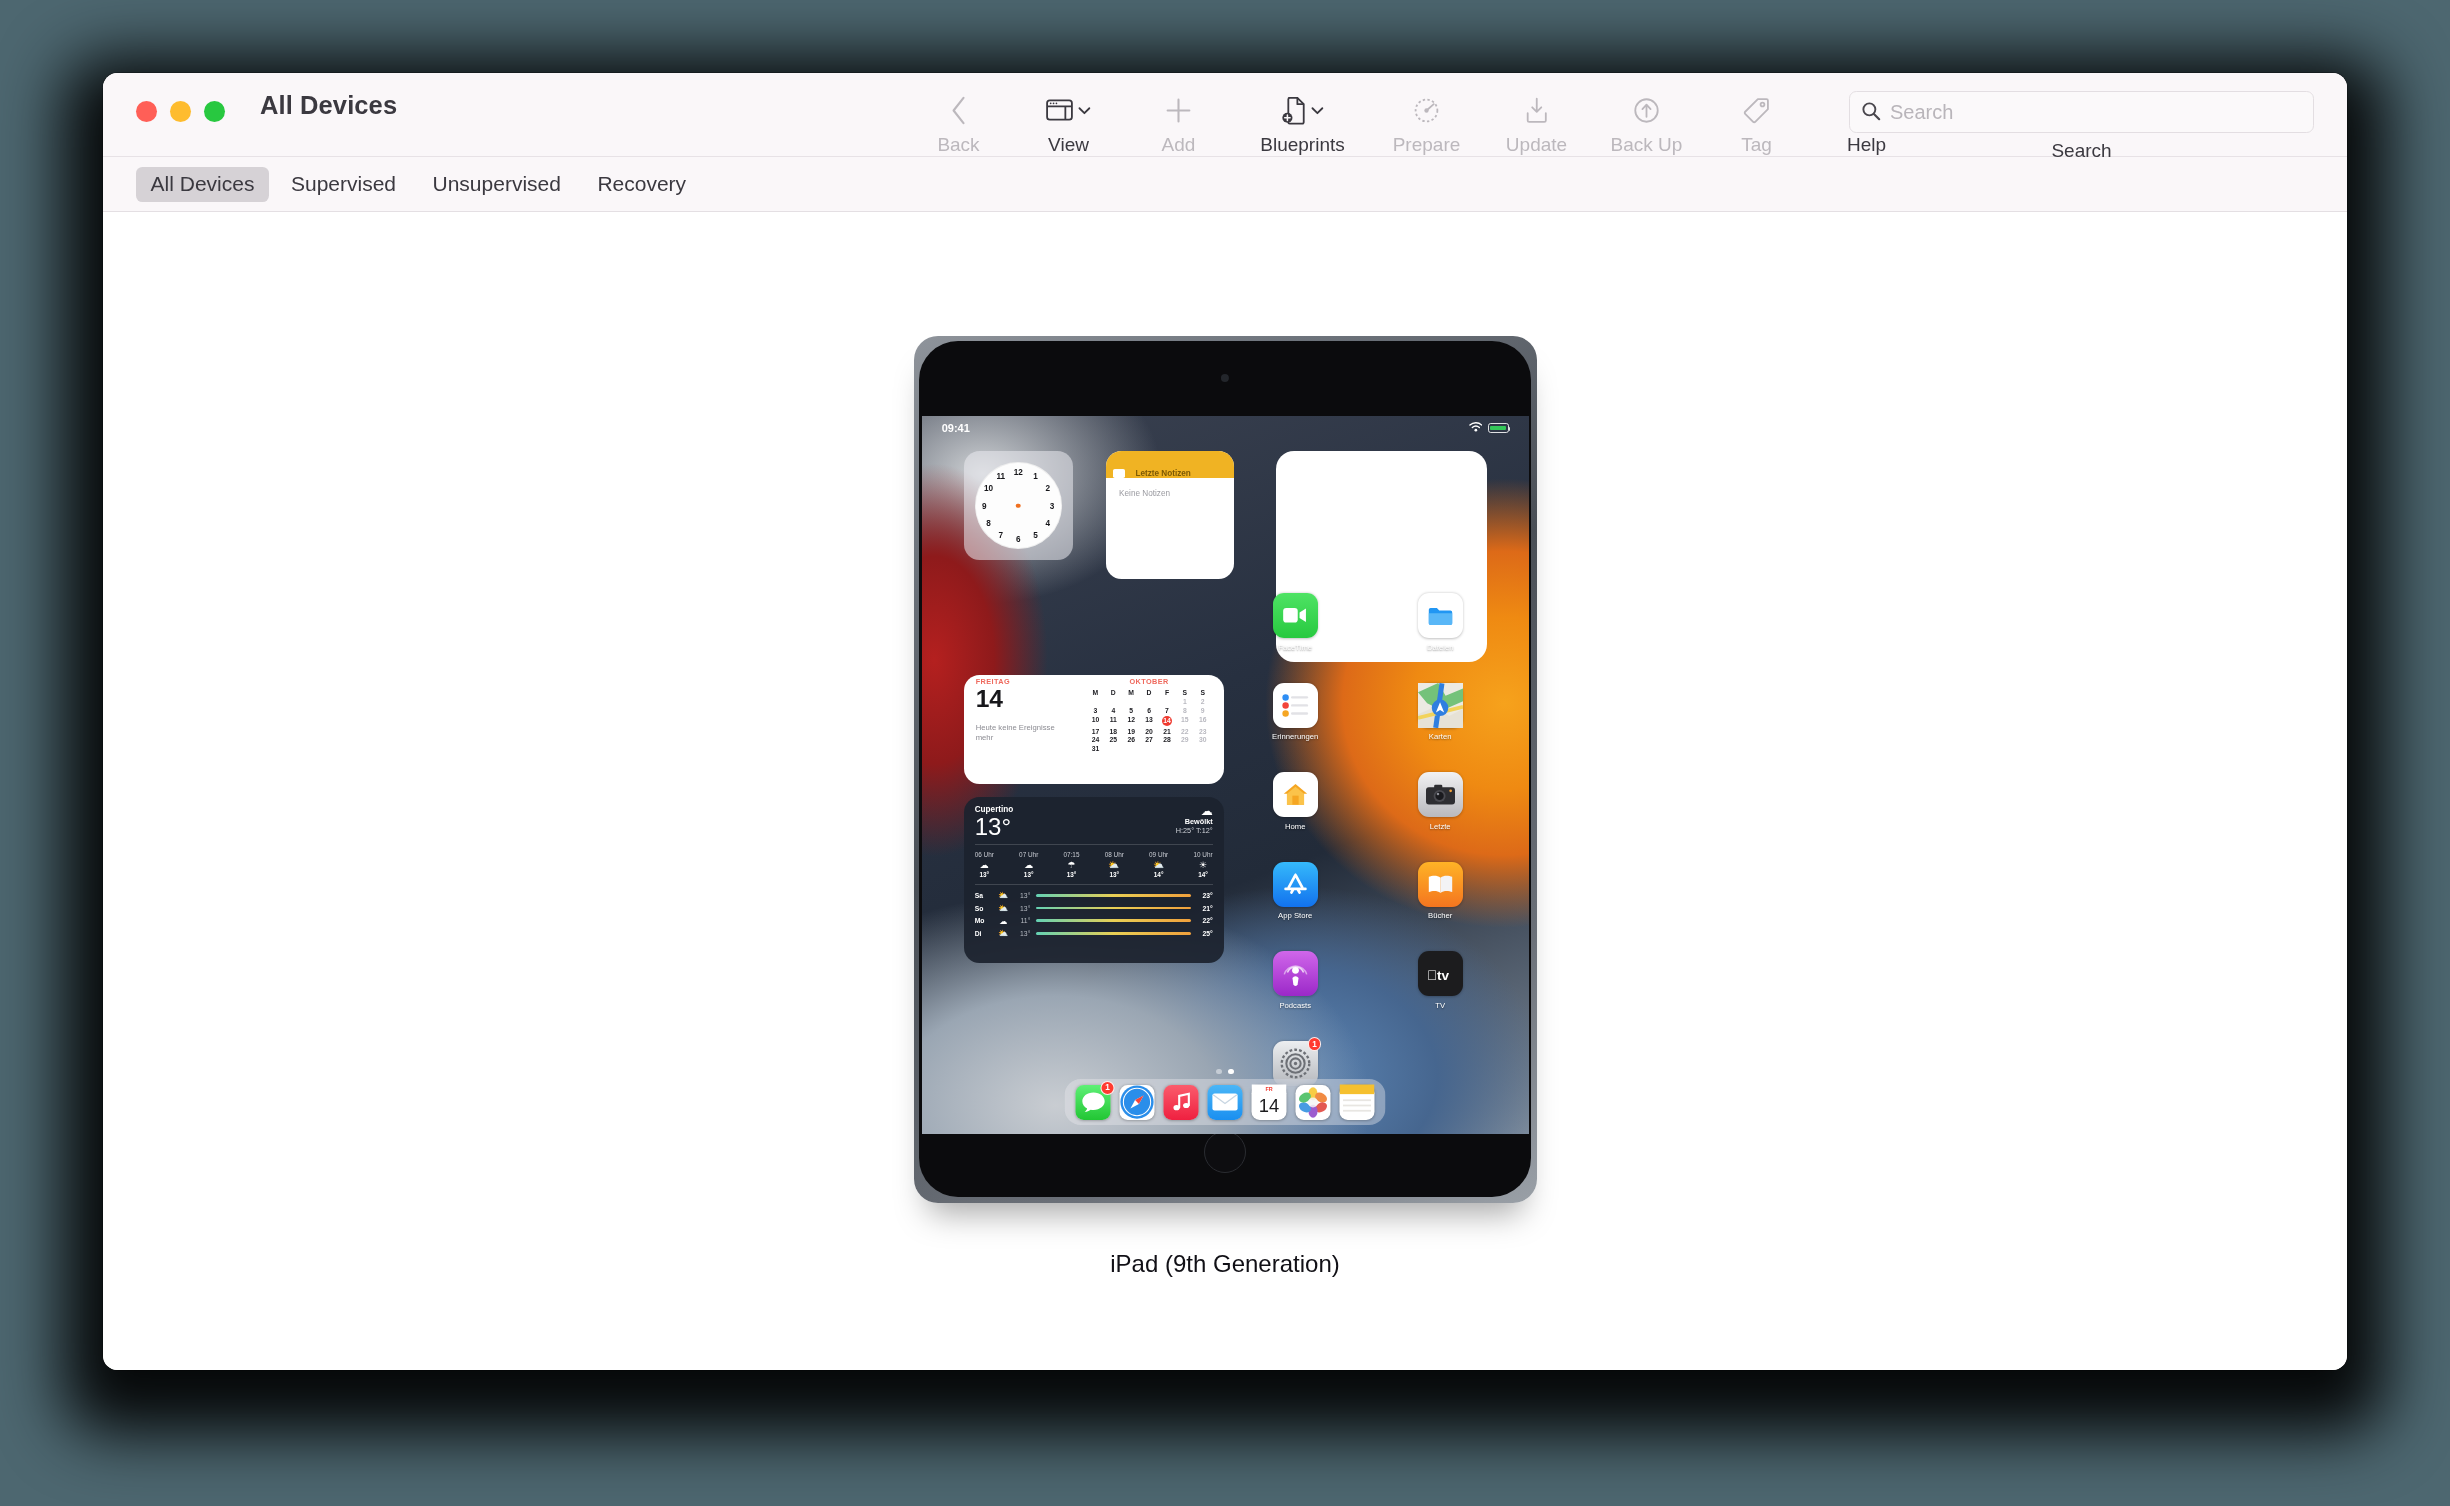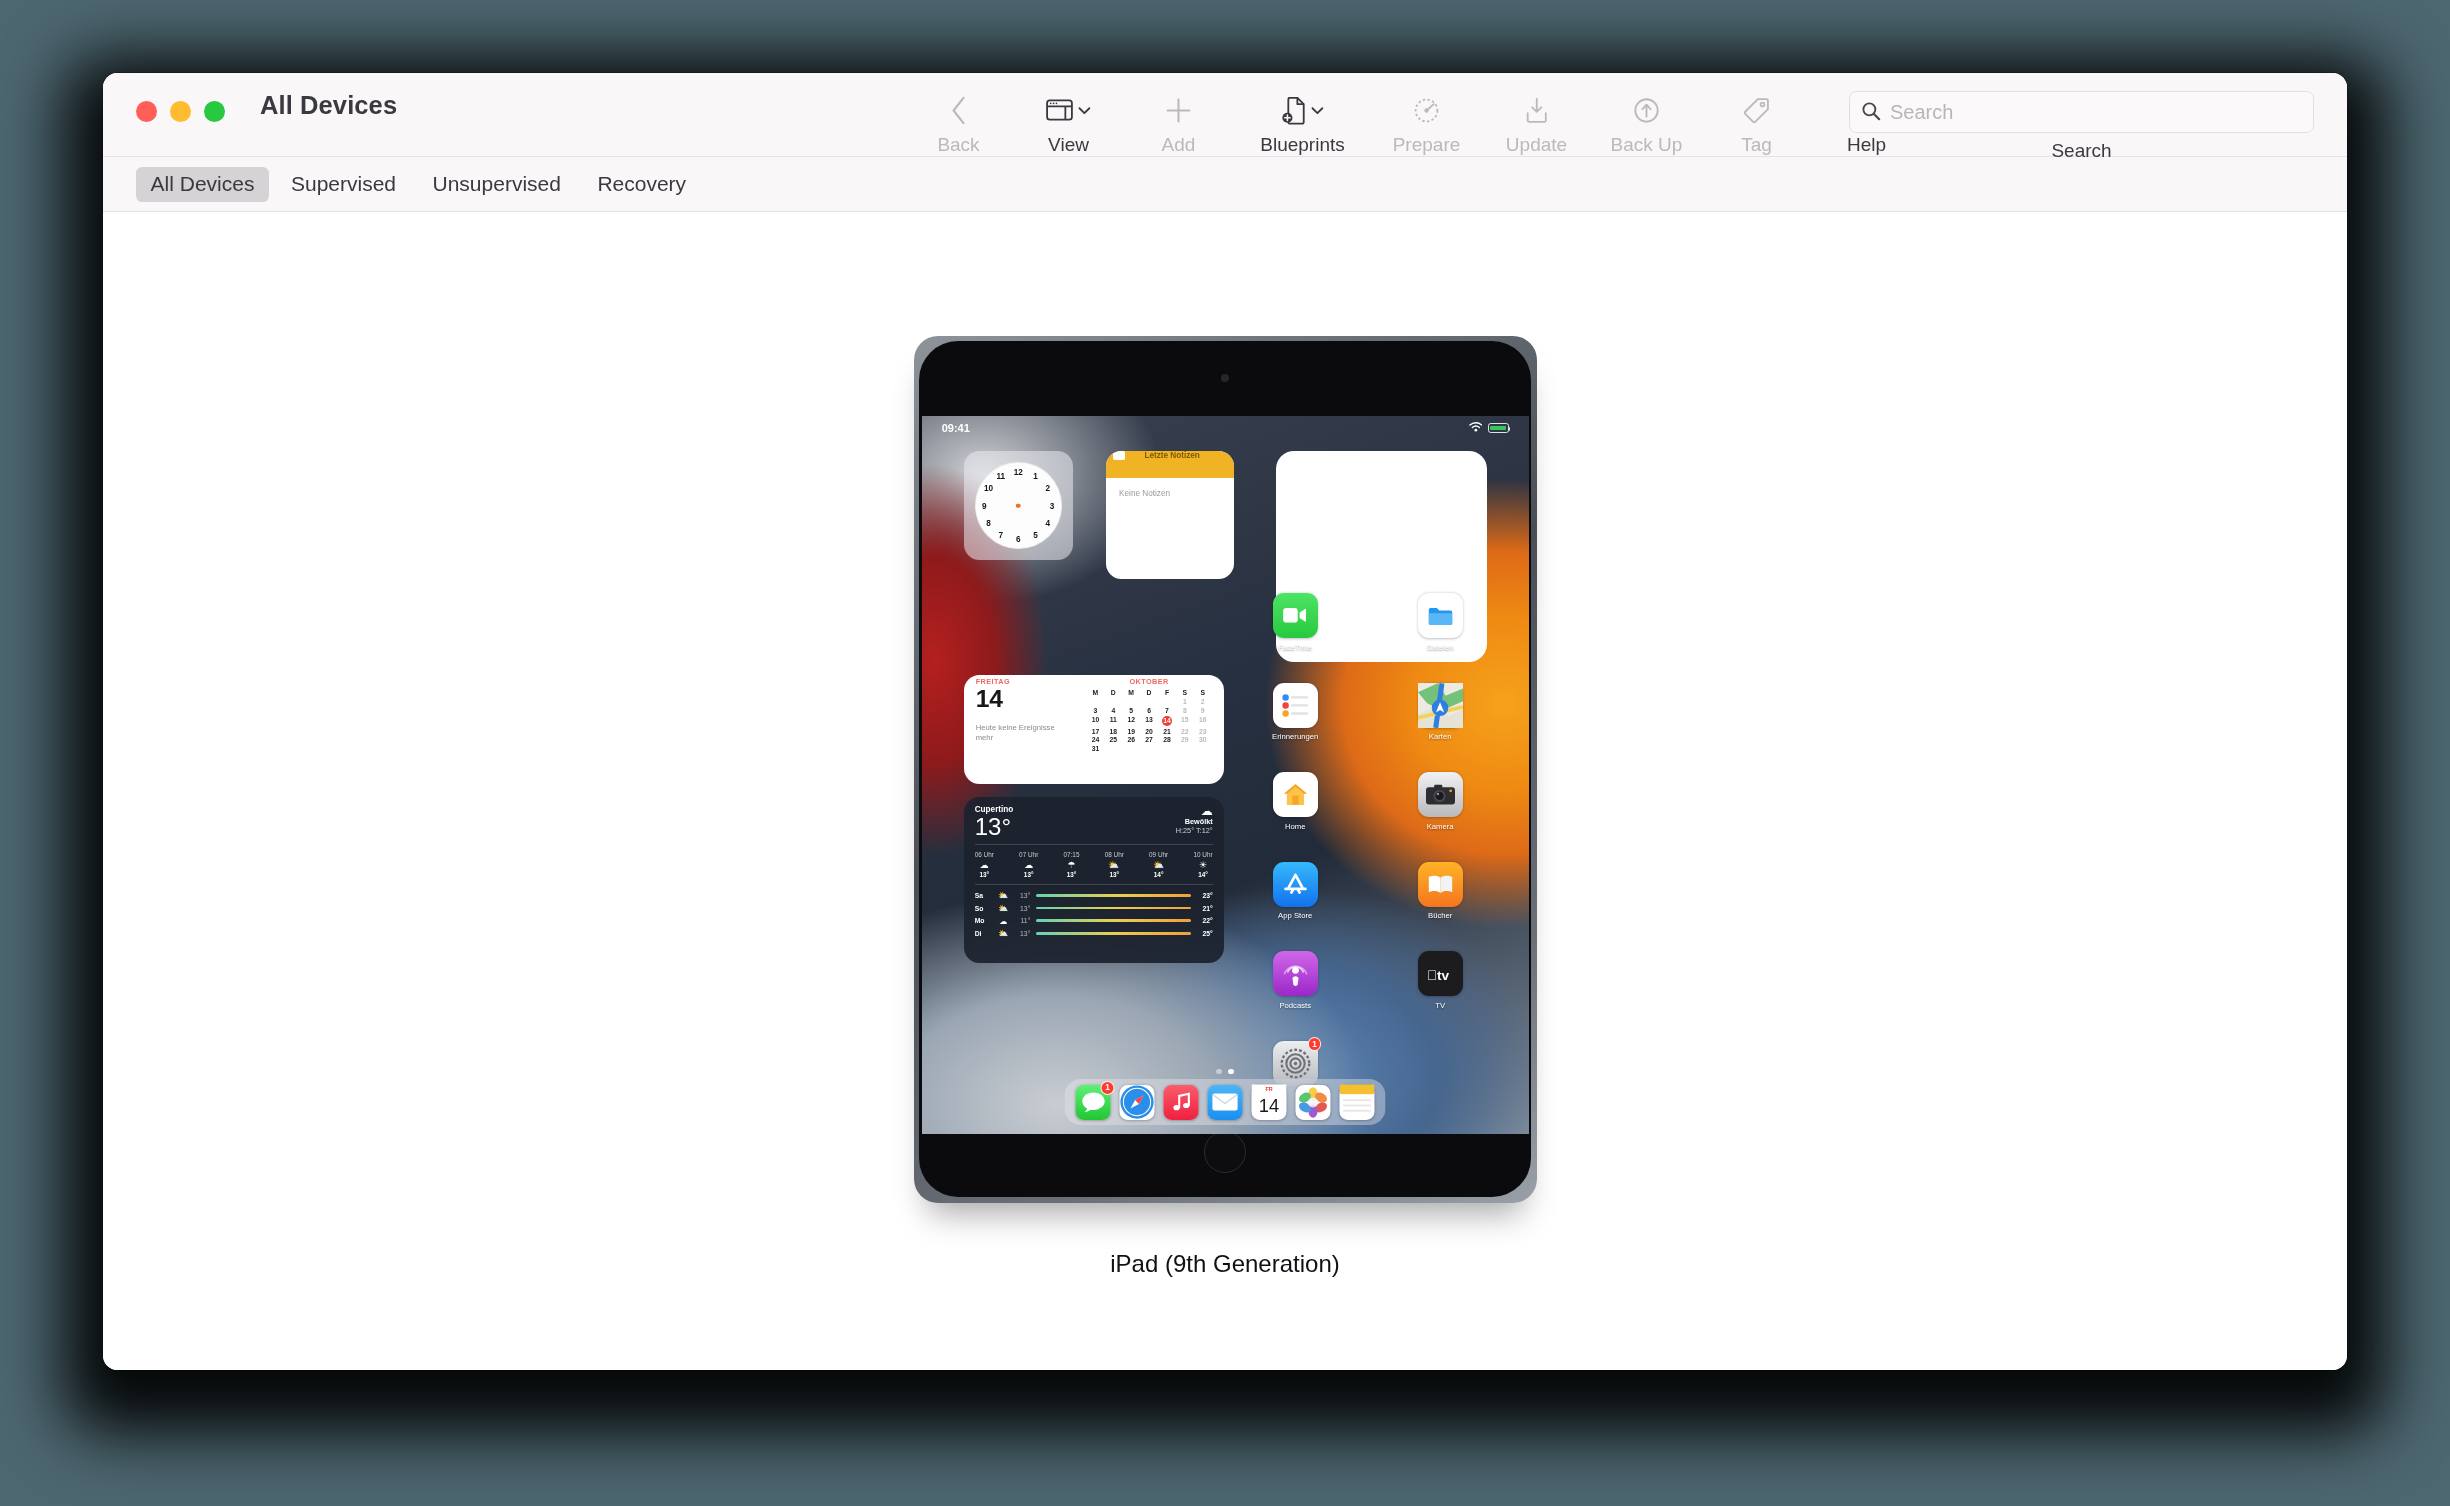--- a/index.html
+++ b/index.html
@@ -215,21 +215,21 @@
     border-radius: 50%; background: #f07020; transform: translate(-50%,-50%);
   }
   .w-notes {
     grid-column: 2; grid-row: 1;
     width: 128px; height: 128px;
     background: #ffffff;
     justify-self: start;
   }
   .notes-head {
     height: 27px; background: #f0b323;
-    display: flex; align-items: flex-start; gap: 19px; padding: 0 7.3px;
+    display: flex; align-items: flex-end; gap: 10px; padding: 0 7.3px;
     font-size: 8.2px; font-weight: 700; color: #7d5a05;
   }
   .notes-folder {
     width: 12px; height: 9px; background: #fff; border-radius: 1.8px;
   }
   .notes-body {
     padding: 11px 13px; font-size: 8.2px; color: #9a9aa0;
   }
   .w-blank {
     grid-column: 3; grid-row: 1 / span 1;
@@ -743,21 +743,21 @@
                       <div class="app-ico" style="background: linear-gradient(rgb(241, 241, 243), rgb(185, 185, 189));">
                         <svg width="29" height="22" viewBox="0 0 32 24">
                           <rect x="0" y="3.5" width="32" height="19" rx="3.2" fill="#2e2e32"></rect>
                           <rect x="9" y="0.8" width="9" height="4" rx="1.4" fill="#2e2e32"></rect>
                           <circle cx="15" cy="13" r="6.6" fill="#4a4a50"></circle>
                           <circle cx="15" cy="13" r="4.6" fill="#1a1a1e"></circle>
                           <circle cx="13.2" cy="11" r="1.4" fill="#8e9098"></circle>
                           <circle cx="27.2" cy="7.4" r="1.5" fill="#f0a13c"></circle>
                         </svg>
                       </div>
-                      <div class="app-name">Kamera</div>
+                      <div class="app-name">Letzte</div>
                     </div>
                     <div class="app">
                       <div class="app-ico" style="background: linear-gradient(rgb(53, 185, 251), rgb(18, 114, 238));">
                         <svg width="27" height="25.5" viewBox="0 0 30 28">
                           <path d="M15 3 L22.5 17 M15 3 L7.5 17" stroke="#fff" stroke-width="3" stroke-linecap="round"></path>
                           <path d="M4 18.6 H26" stroke="#fff" stroke-width="3" stroke-linecap="round"></path>
                           <path d="M10.5 22.6 L12.2 19.6 M19.5 22.6 L17.8 19.6" stroke="#fff" stroke-width="3" stroke-linecap="round"></path>
                         </svg>
                       </div>
                       <div class="app-name">App Store</div>

